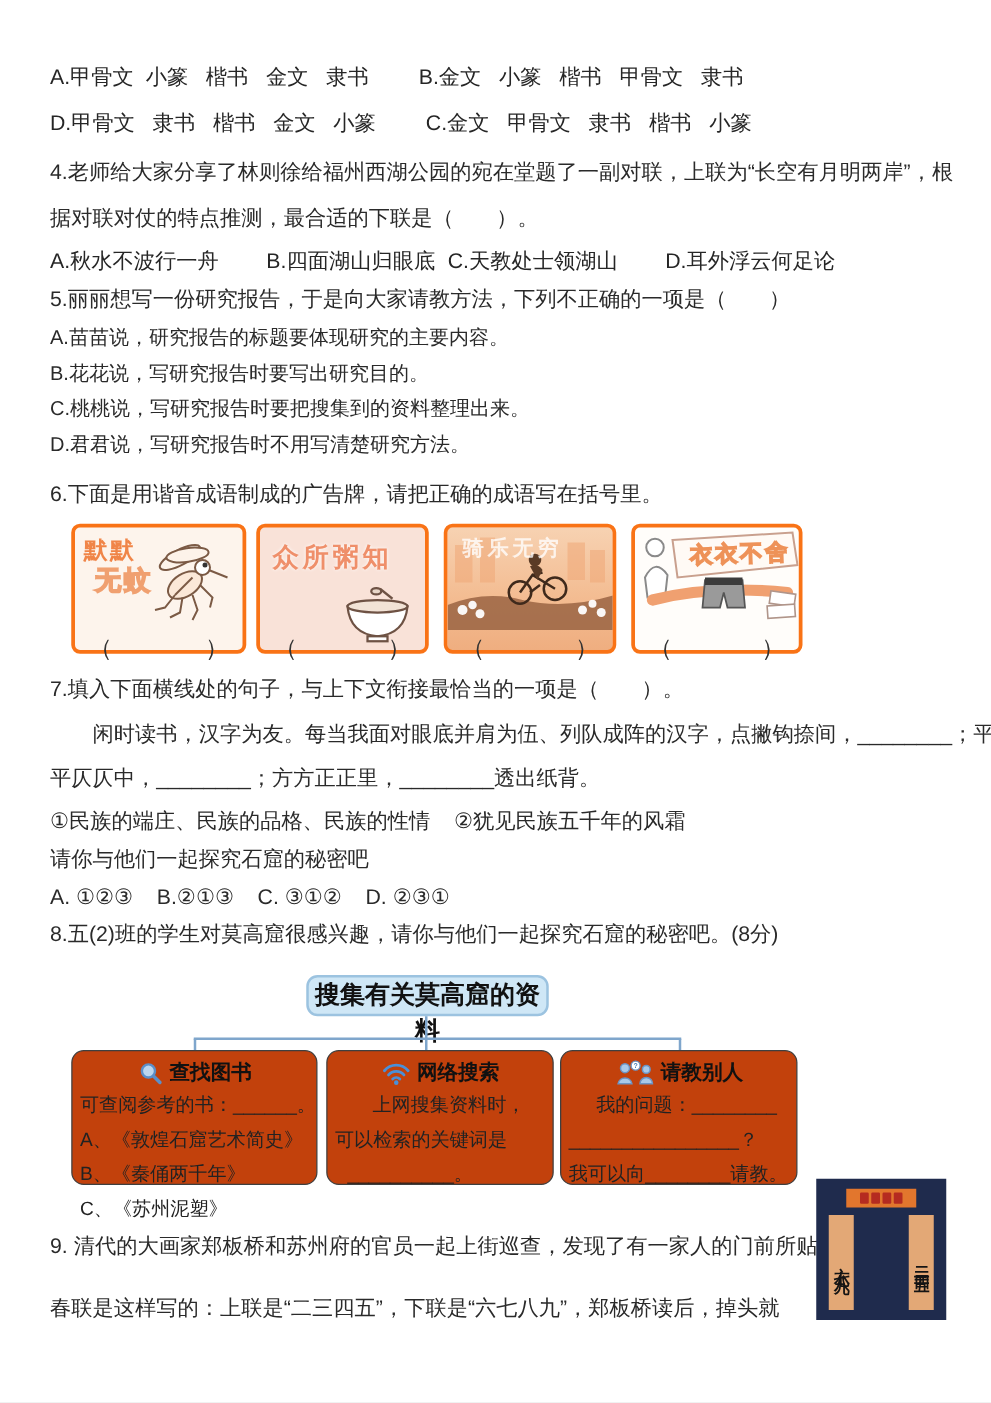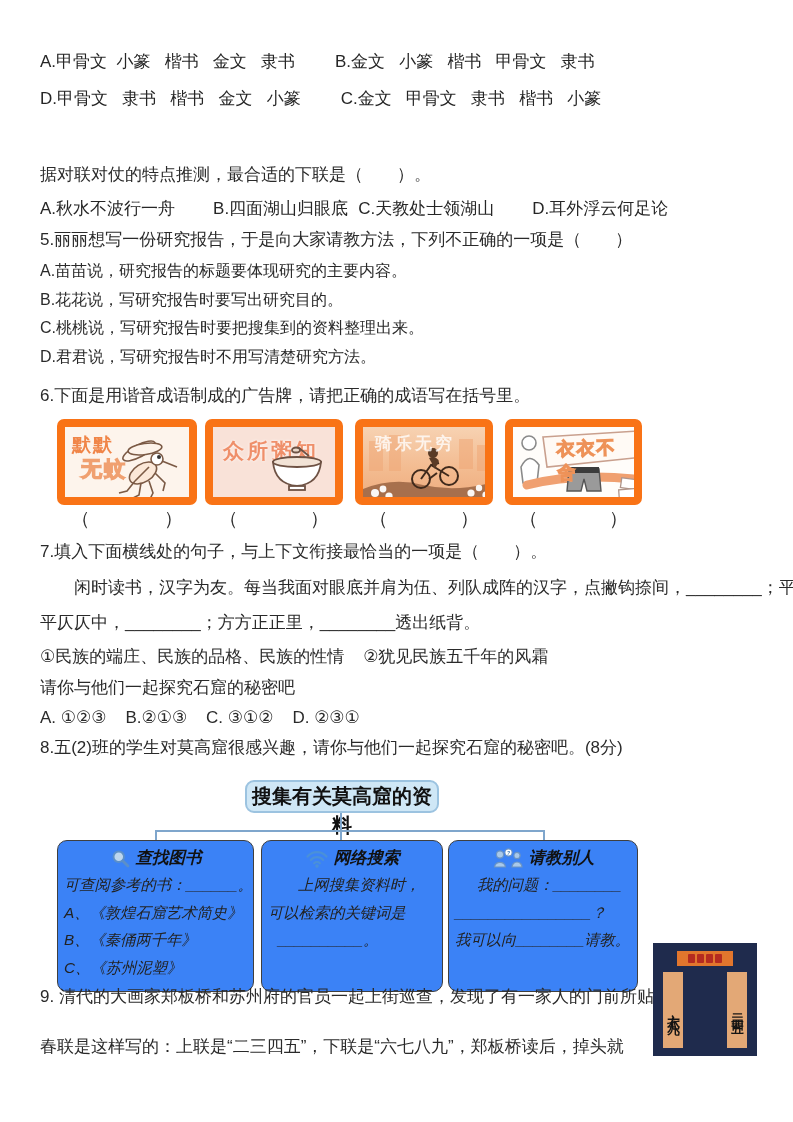--- a/index.html
+++ b/index.html
@@ -8,41 +8,41 @@
     background:#ffffff; overflow:hidden;
     font-family:"Liberation Sans","DejaVu Sans",sans-serif;
     color:#262626;
   }
   .t { position:absolute; font-size:17px; line-height:22px; white-space:pre; color:#2a2a2a; }
   .t16 { font-size:16px; }
   .optrow { position:absolute; display:flex; white-space:pre; font-size:17px; }
 
   
   .adrow { position:absolute; left:57px; top:419px; width:600px; height:88px; }
-  .ad-card { position:absolute; top:0; height:86px; border:8px solid #f97316; border-radius:7px; box-sizing:border-box; overflow:hidden; }
+  .ad-card { position:absolute; top:0; height:104px; border:3px solid #f97316; border-radius:7px; box-sizing:border-box; overflow:hidden; }
   .ad1 { background:#fdf4ec; }
   .ad2 { background:#f9e2d8; }
   .ad3 { background:linear-gradient(180deg,#f7d2b2 0%,#f3bb90 60%,#efae80 100%); }
   .ad4 { background:#fffdfa; }
   .ad-svg { position:absolute; }
   .ad1-t1 { position:absolute; left:7px; top:5px; font-size:19px; font-weight:bold; color:#f08548; letter-spacing:2px; }
   .ad1-t2 { position:absolute; left:16px; top:28px; font-size:21px; font-weight:bold; color:#ffffff; -webkit-text-stroke:1.2px #f0a070; letter-spacing:2px; }
   .ad2-t { position:absolute; left:10px; top:10px; font-size:21px; font-weight:bold; color:#ef8f6a; letter-spacing:3px; text-shadow:0 0 3px #fff; }
   .ad3-t { position:absolute; left:12px; top:5px; font-size:17px; font-weight:bold; color:rgba(255,255,255,0.78); letter-spacing:3px; }
   .ad4-t { position:absolute; left:44px; top:9px; font-size:18px; font-weight:bold; color:#ffffff; -webkit-text-stroke:1.1px #ee9258; letter-spacing:2px; transform:rotate(-2deg); }
   .parenrow { position:absolute; left:57px; top:506px; width:600px; height:24px; font-size:19px; color:#333; }
   .paren-cell { position:absolute; top:0; display:flex; justify-content:space-between; padding:0 14px; box-sizing:border-box; }
 
   
   .dg-title { position:absolute; left:245px; top:780px; width:194px; height:33px;
     background:#cfe7f6; border:2px solid #9cc3e0; border-radius:9px; box-sizing:border-box;
     font-size:20px; font-weight:bold; color:#111; text-align:center; line-height:29px; }
   .conn { position:absolute; background:#7fa6cc; }
-  .dg-box { position:absolute; top:840px; height:152px; border:1.6px solid #3f3f3f; border-radius:10px;
-    box-sizing:border-box; background:#3b82f6; padding:4px 6px;font-style:italic; }
+  .dg-box { position:absolute; top:840px; height:108px; border:1.6px solid #3f3f3f; border-radius:10px;
+    box-sizing:border-box; background:#c2410c; padding:4px 6px; }
   .dg-head { display:flex; align-items:center; justify-content:center; gap:5px; height:26px;
     font-size:16.5px; font-weight:bold; color:#111; }
   .bx-line { font-size:15.3px; line-height:27.5px; white-space:pre; color:#222; }
 
   
   .door { position:absolute; left:653px; top:943px; width:104px; height:113px; background:#1f2b4d; }
   .door-banner { position:absolute; left:24px; top:8px; width:56px; height:15px; background:#e2762d;
     display:flex; align-items:center; justify-content:center; gap:2px; }
   .door-mark { width:7px; height:9px; background:#b52b20; border-radius:1px; }
   .door-strip { position:absolute; top:29px; width:20px; height:76px; background:#e3a876;
@@ -59,20 +59,21 @@
 
   <div class="optrow" style="left:40px; top:50px; gap:40px;">
     <span>A.甲骨文  小篆   楷书   金文   隶书</span>
     <span>B.金文   小篆   楷书   甲骨文   隶书</span>
   </div>
   <div class="optrow" style="left:40px; top:87px; gap:40px;">
     <span>D.甲骨文   隶书   楷书   金文   小篆</span>
     <span>C.金文   甲骨文   隶书   楷书   小篆</span>
   </div>
 
+  <div class="t" style="left:40px; top:127px;">4.老师给大家分享了林则徐给福州西湖公园的宛在堂题了一副对联，上联为“长空有月明两岸”，根</div>
   <div class="t" style="left:40px; top:164px;">据对联对仗的特点推测，最合适的下联是（　　）。</div>
   <div class="optrow" style="left:40px; top:197px;">
     <span style="margin-right:38px;">A.秋水不波行一舟</span>
     <span style="margin-right:10px;">B.四面湖山归眼底</span>
     <span style="margin-right:38px;">C.天教处士领湖山</span>
     <span>D.耳外浮云何足论</span>
   </div>
 
   <div class="t" style="left:40px; top:229px;">5.丽丽想写一份研究报告，于是向大家请教方法，下列不正确的一项是（　　）</div>
   <div class="t t16" style="left:40px; top:260px;">A.苗苗说，研究报告的标题要体现研究的主要内容。</div>

